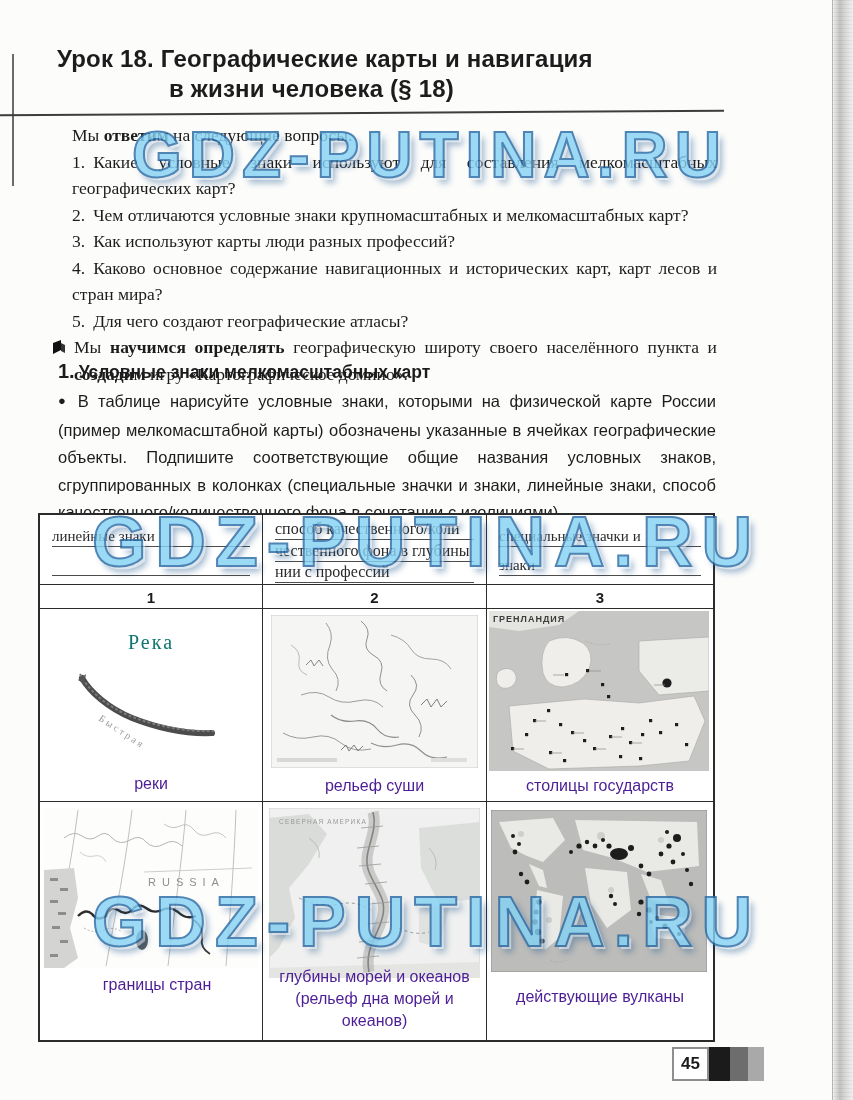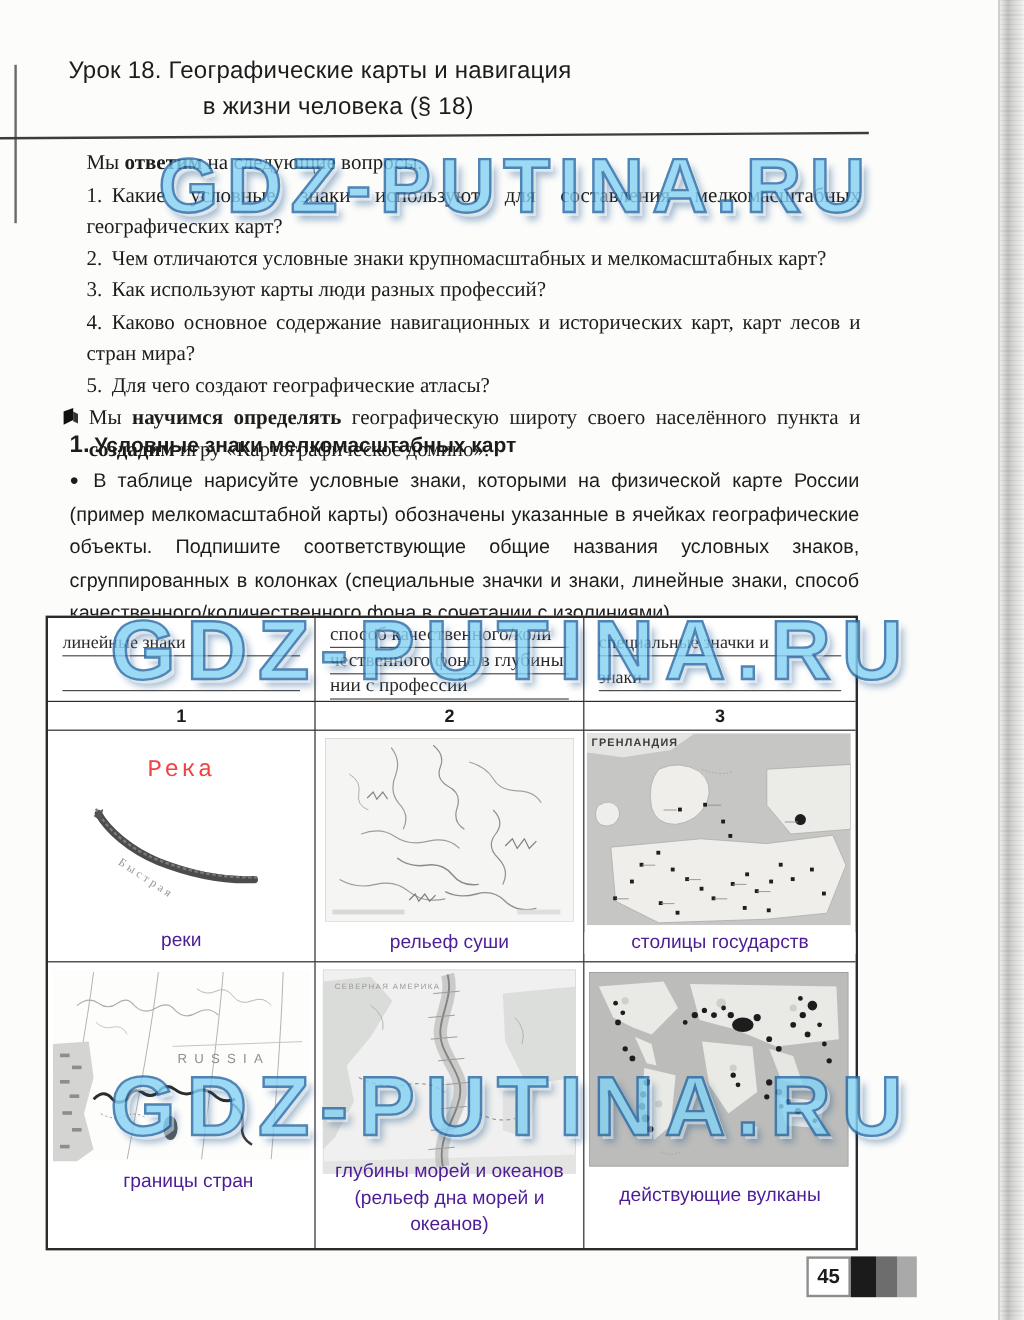--- a/index.html
+++ b/index.html
@@ -6,21 +6,21 @@
   .page{position:relative;width:853px;height:1100px;background:#fcfcfb;overflow:hidden;
         font-family:"Liberation Sans",sans-serif;color:#1c1c1c;}
   
   .edge{position:absolute;right:0;top:0;width:20px;height:1100px;
         background:linear-gradient(to right,#efefed,#c2c2c0 35%,#d8d8d6 60%,#f0f0ee);
         border-left:1px solid #b5b5b3;}
   .edge::after{content:"";position:absolute;inset:0;
         background:repeating-linear-gradient(to bottom,rgba(0,0,0,.05) 0 1px,transparent 1px 4px);}
   
   .vline{position:absolute;left:12px;top:54px;width:2px;height:132px;background:#6a6a6a;}
-  .title{position:absolute;left:57px;top:44px;font-weight:normal;font-size:20px;line-height:30px;letter-spacing:.2px;}
+  .title{position:absolute;left:57px;top:44px;font-weight:bold;font-size:24px;line-height:30px;letter-spacing:.2px;}
   .title .l2{margin-left:112px;display:block;}
   .hrule{position:absolute;left:0;top:112px;width:724px;height:2px;background:#3d3d3d;transform:rotate(-.35deg);}
   
   .intro{position:absolute;left:72px;top:122px;width:645px;
          font-family:"Liberation Serif",serif;font-size:17.5px;line-height:26.5px;text-align:justify;}
   .intro p{margin:0;}
   .qnum{margin-right:8px;}
   .outcome{display:flex;gap:8px;margin-left:-20px;}
   .goal-ico{flex:0 0 14px;margin-top:5px;}
   
@@ -35,21 +35,21 @@
   .cell.last{border-right:none;}
   .cell.bot{border-bottom:none;}
   .ans{height:70px;padding:3px 12px 0;display:flex;flex-direction:column;justify-content:space-evenly;
        font-family:"Liberation Serif",serif;font-size:15px;color:#2a2a2a;}
   .aline{border-bottom:1.2px solid #4c4c4c;height:20px;line-height:20px;white-space:nowrap;overflow:hidden;}
   .num{height:24px;text-align:center;font-weight:bold;font-size:15px;padding-top:4px;}
   .body1{height:193px;} .body2{height:238px;}
   .cap{position:absolute;left:0;right:0;text-align:center;font-size:16px;color:#4c1d95;}
   .map{position:absolute;}
   .reka{position:absolute;top:22px;left:0;right:0;text-align:center;
-        font-family:Liberation Mono, monospace;font-size:20px;letter-spacing:2px;color:#ef4444;}
+        font-family:Liberation Serif, serif;font-size:20px;letter-spacing:2px;color:#0f766e;}
   
   .pnbox{position:absolute;left:672px;top:1047px;width:37px;height:34px;border:2px solid #8e8e8e;
          box-sizing:border-box;background:#fff;text-align:center;font-weight:bold;font-size:17px;line-height:30px;}
   .sw{position:absolute;top:1047px;height:34px;}
   .sw0{left:709px;width:21px;} .sw1{left:730px;width:18px;} .sw2{left:748px;width:16px;}
   
   .wm{position:absolute;left:0;width:853px;text-align:center;font-weight:bold;
       font-size:70px;letter-spacing:9px;color:var(--wm-fill,#86d2f3);
       -webkit-text-stroke:2px var(--wm-outline,#2a6ba5);
       text-shadow:3px 3px 0 rgba(255,255,255,.55),5px 6px 6px rgba(30,85,140,.5);

